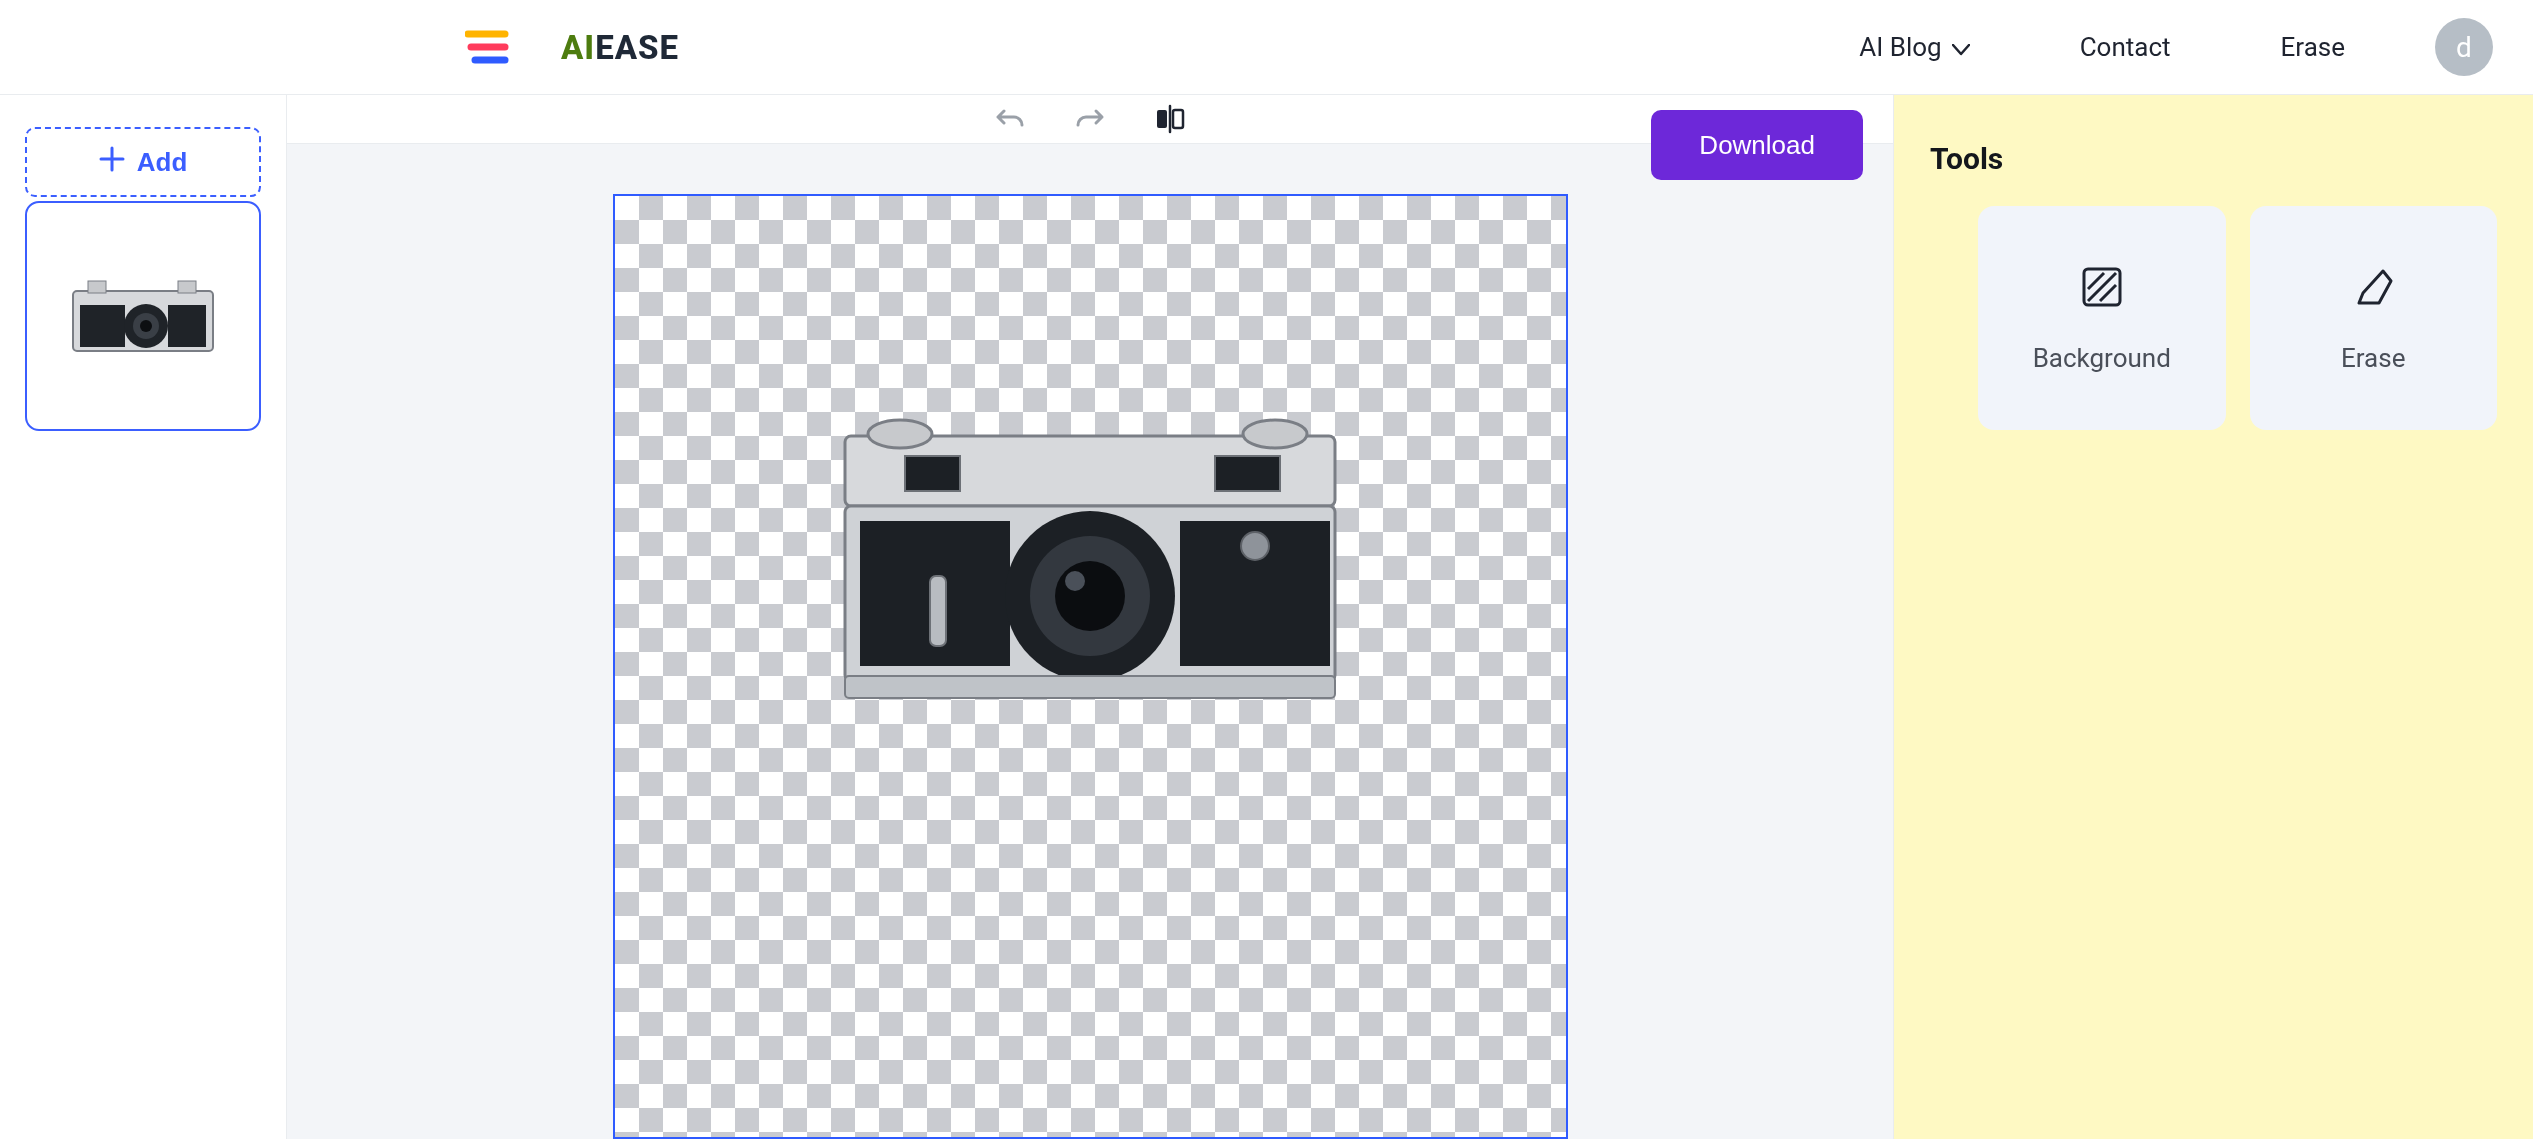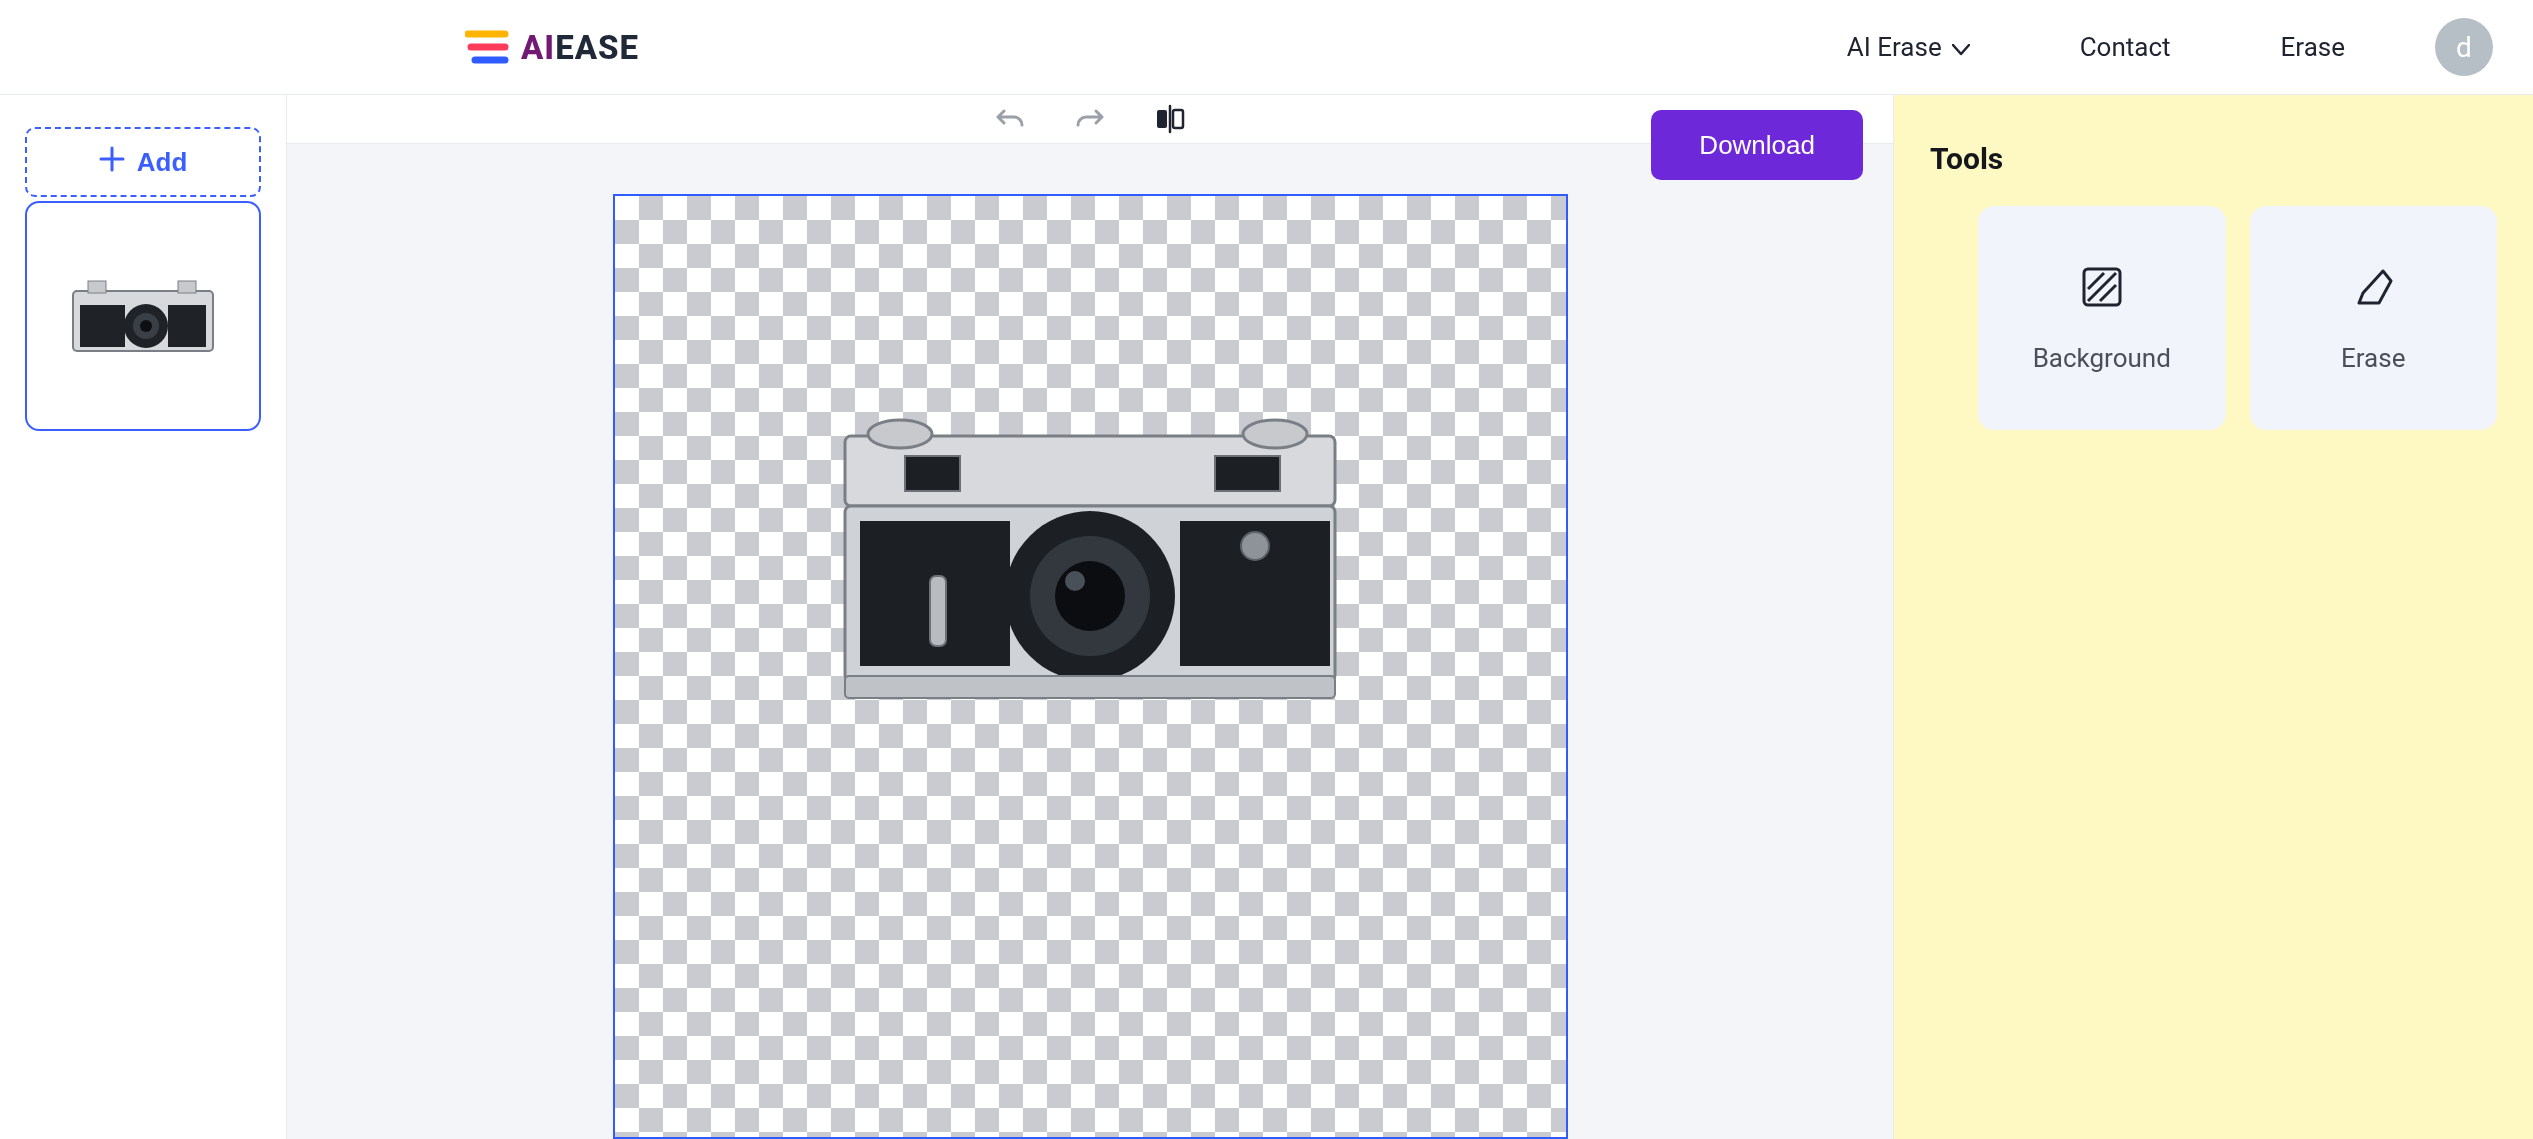--- a/index.html
+++ b/index.html
@@ -34,21 +34,22 @@
     height: 38px;
     position: relative;
   }
   .logo-text {
     font-size: 33px;
     font-weight: 800;
     letter-spacing: 1px;
     color: #1f2937;
   }
   .logo-text .ai {
-    color: #701a75;
+    color: #4d7c0f;
+    margin-left: 40px;
   }
   .nav {
     margin-left: auto;
     display: flex;
     align-items: center;
     gap: 110px;
     font-size: 26px;
     color: #1f2430;
   }
   .nav-item {
@@ -232,21 +233,21 @@
         <path d="M10 32 L40 32" stroke="#2f5bff" stroke-width="7" stroke-linecap="round"></path>
       </svg>
     </span>
     <span class="logo-text">
       <span class="ai">AI</span><span>EASE</span>
     </span>
   </div>
 
   <div class="nav">
     <div class="nav-item">
-      <span>AI Erase</span>
+      <span>AI Blog</span>
       <span>
         <svg width="18" height="12" viewBox="0 0 18 12">
             <path d="M1 1 L9 10 L17 1" stroke="#1f2430" stroke-width="2.5" fill="none" stroke-linecap="round" stroke-linejoin="round"></path>
           </svg>
       </span>
     </div>
     <div class="nav-item">
       <span>Contact</span>
     </div>
     <div class="nav-item">

